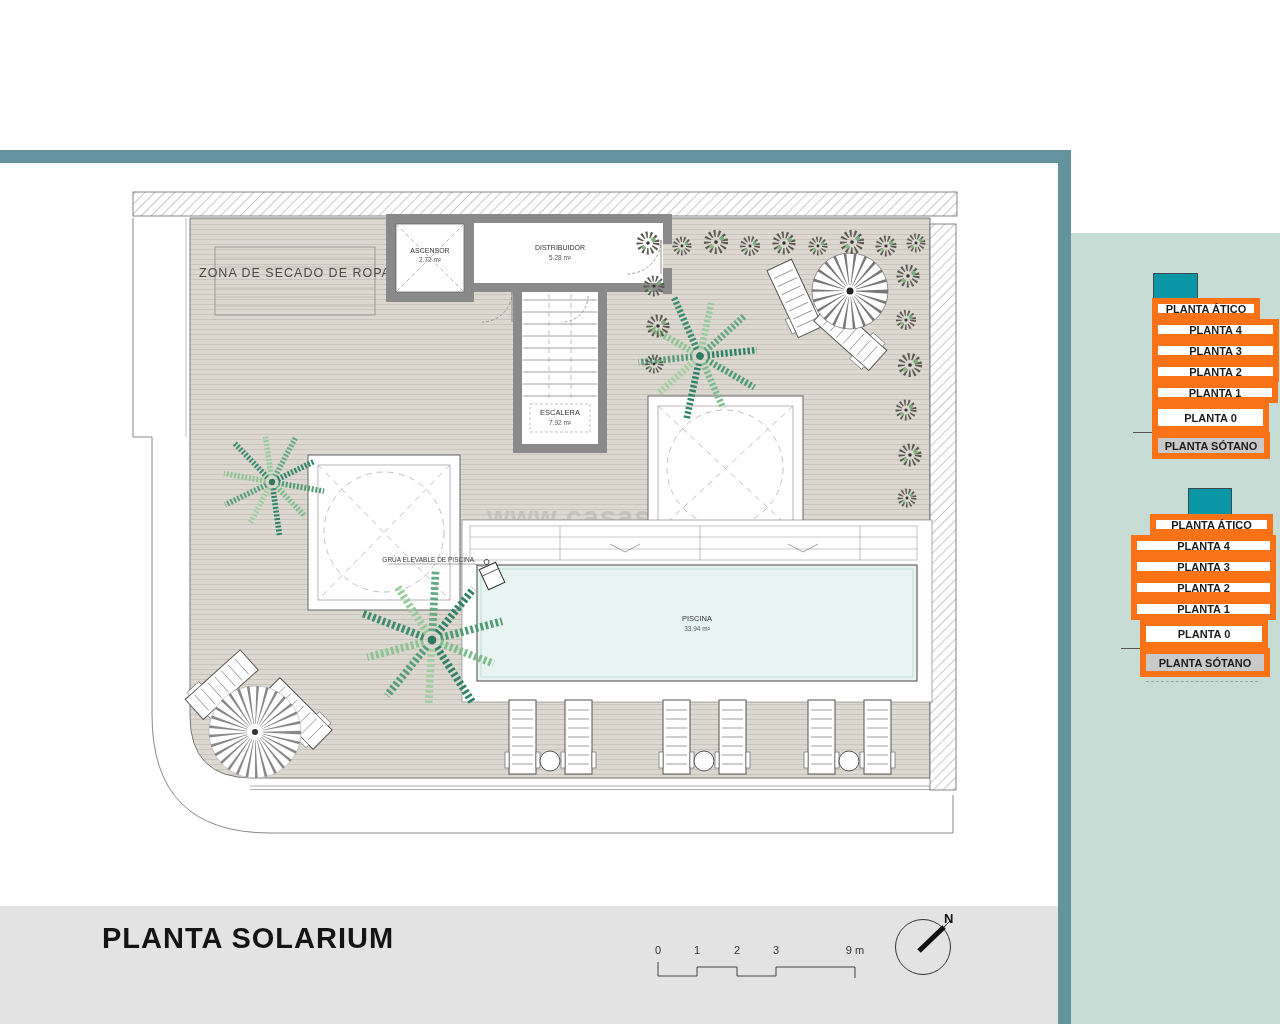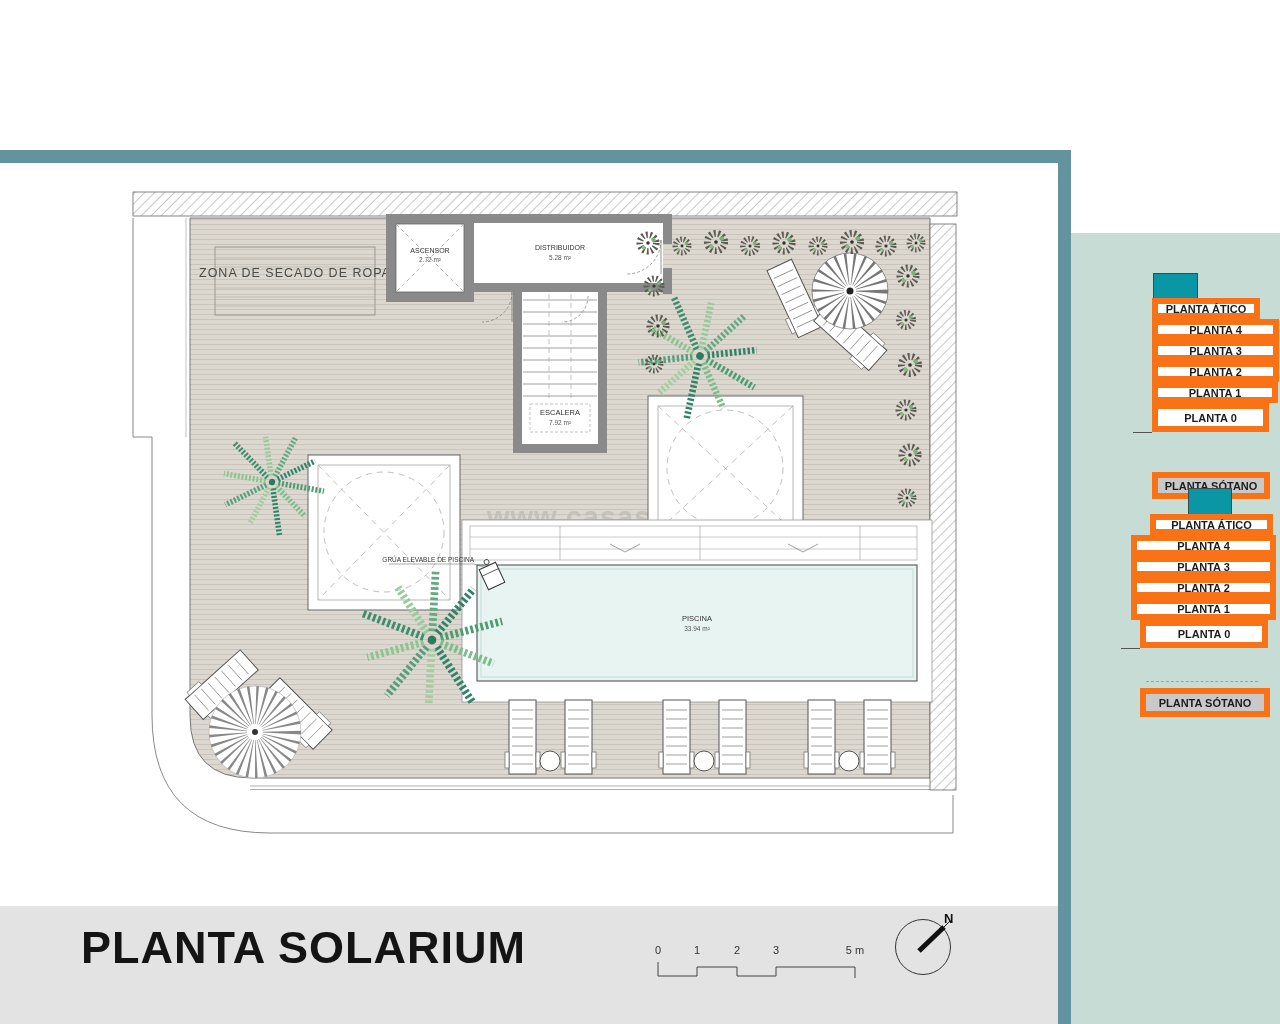--- a/index.html
+++ b/index.html
@@ -3,28 +3,28 @@
 <meta charset="utf-8">
 <style>
   html,body{margin:0;padding:0;background:#ffffff;}
   body{width:1280px;height:1024px;position:relative;overflow:hidden;
        font-family:"Liberation Sans", sans-serif;}
   .abs{position:absolute;box-sizing:border-box;}
   #plan-svg{position:absolute;left:0;top:0;z-index:1;pointer-events:none;}
   .frame{background:#6493a0;z-index:2;}
   .sidebar-bg{left:1071px;top:233px;width:209px;height:791px;background:#c7dcd5;z-index:0;}
   .footer-bar{left:0;top:906px;width:1058px;height:118px;background:#e3e3e3;z-index:0;}
-  .page-title{left:81px;top:922px;font-size:45px;font-weight:bold;color:#141414;
+  .page-title{left:102px;top:922px;font-size:29px;font-weight:bold;color:#141414;
               letter-spacing:1px;z-index:3;white-space:nowrap;}
   .tick{z-index:3;font-size:11px;color:#333;transform:translateX(-50%);top:944px;}
   .north-label{left:944px;top:911px;z-index:3;font-size:13px;font-weight:bold;color:#111;}
   .frow{position:absolute;background:#ffffff;border:6px solid #f97316;display:flex;
         align-items:center;justify-content:center;font-weight:bold;font-size:11px;
         color:#1c1c1c;box-sizing:border-box;z-index:3;white-space:nowrap;}
-  .frow.gray{background:#c9c9c9;margin-top:40px;}
+  .frow.gray{background:#c9c9c9;}
   .roof{position:absolute;background:#0a96a4;border:1px solid #3c4a4c;box-sizing:border-box;z-index:3;}
   .tickline{position:absolute;height:1px;background:#555;z-index:3;}
   .dashline{position:absolute;border-top:1px dashed #90a8a1;z-index:3;}
   svg text{font-family:"Liberation Sans", sans-serif;}
 </style>
 </head>
 <body>
 
 <div class="abs footer-bar"></div>
 <div class="abs sidebar-bg"></div>
@@ -247,21 +247,21 @@
 </svg>
 
 <div class="abs frame" style="left:0;top:150px;width:1071px;height:13px;"></div>
 <div class="abs frame" style="left:1058px;top:150px;width:13px;height:874px;"></div>
 
 <h1 class="abs page-title" style="margin:0;">PLANTA SOLARIUM</h1>
 <span class="abs tick" style="left:658px;">0</span>
 <span class="abs tick" style="left:697px;">1</span>
 <span class="abs tick" style="left:737px;">2</span>
 <span class="abs tick" style="left:776px;">3</span>
-<span class="abs tick" style="left:855px;">5 m</span>
+<span class="abs tick" style="left:855px;">9 m</span>
 <span class="abs north-label">N</span>
 
 <div class="roof" style="left:1153px;top:273px;width:45px;height:26px;"></div>
 <div class="frow" style="left:1152px;top:298px;width:108px;height:21px;">PLANTA ÁTICO</div>
 <div class="frow" style="left:1152px;top:319px;width:127px;height:21px;">PLANTA 4</div>
 <div class="frow" style="left:1152px;top:340px;width:127px;height:21px;">PLANTA 3</div>
 <div class="frow" style="left:1152px;top:361px;width:127px;height:21px;">PLANTA 2</div>
 <div class="frow" style="left:1152px;top:382px;width:126px;height:21px;">PLANTA 1</div>
 <div class="frow" style="left:1152px;top:403px;width:117px;height:29px;">PLANTA 0</div>
 <div class="frow gray" style="left:1152px;top:432px;width:118px;height:27px;">PLANTA SÓTANO</div>

